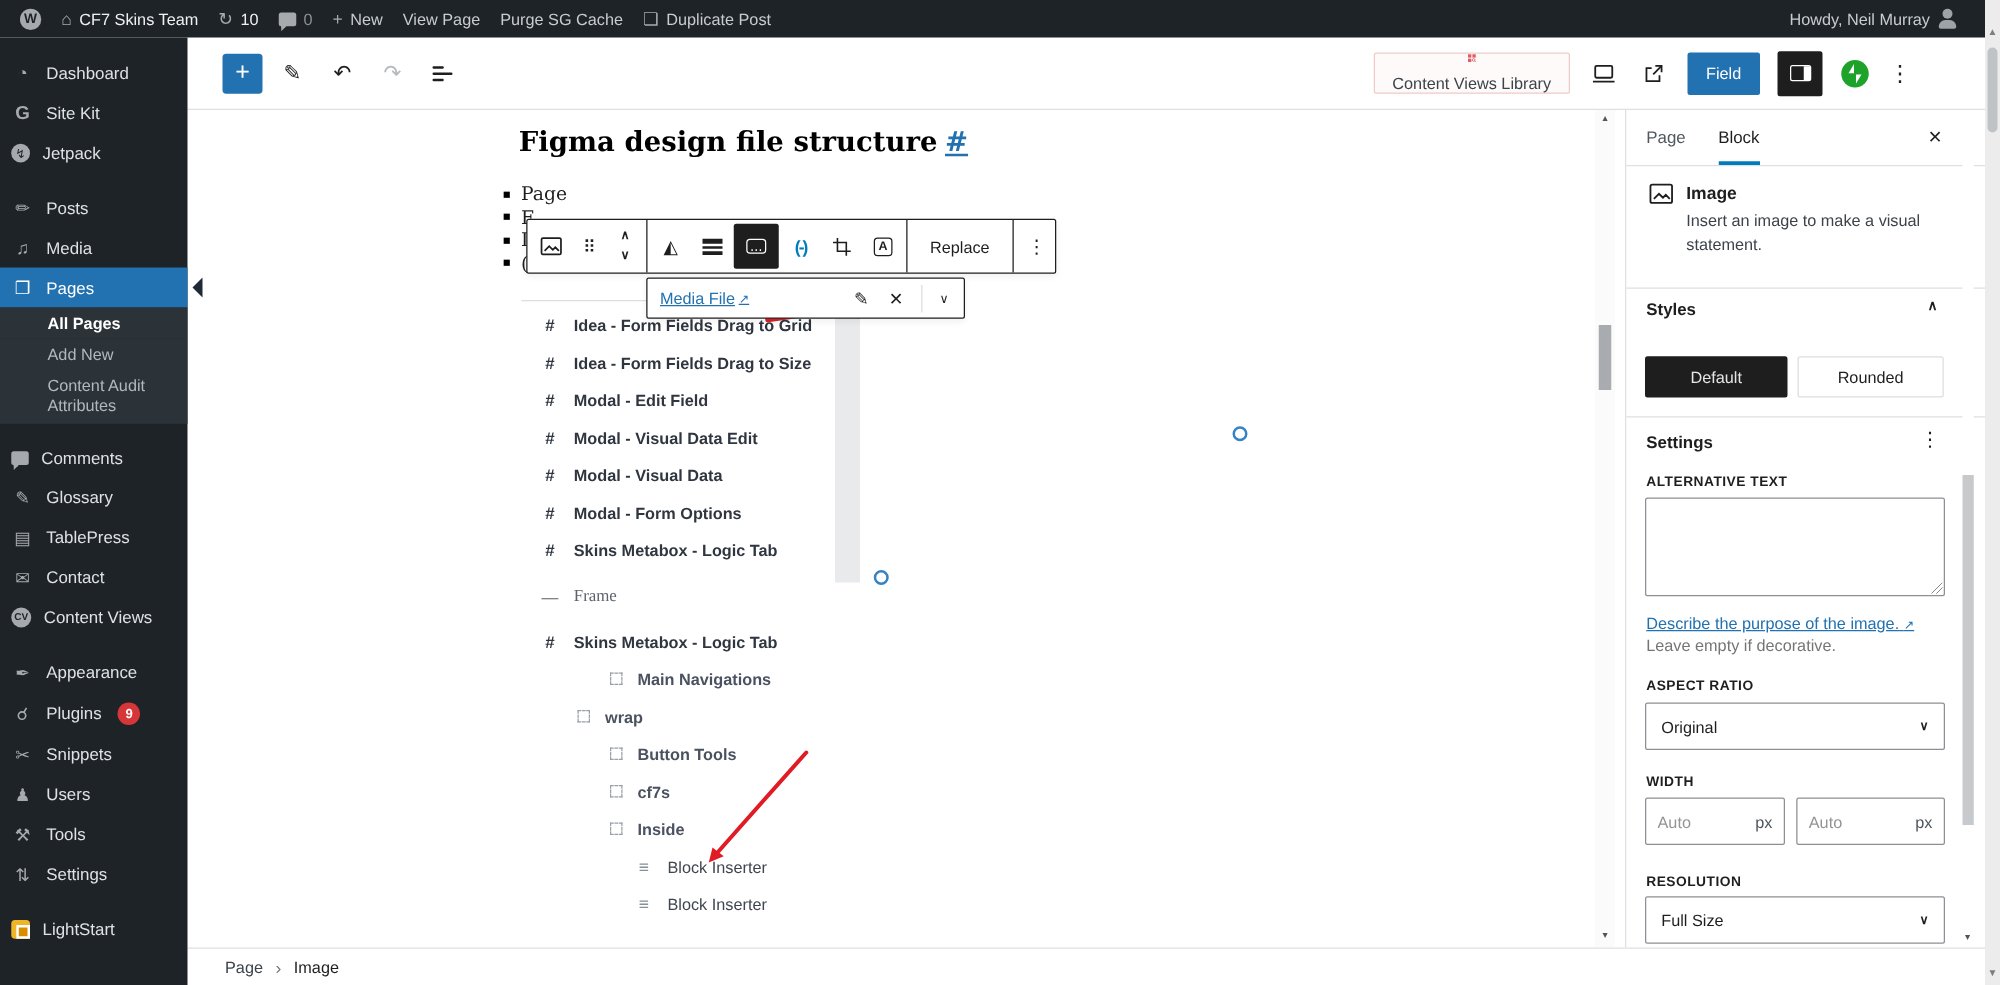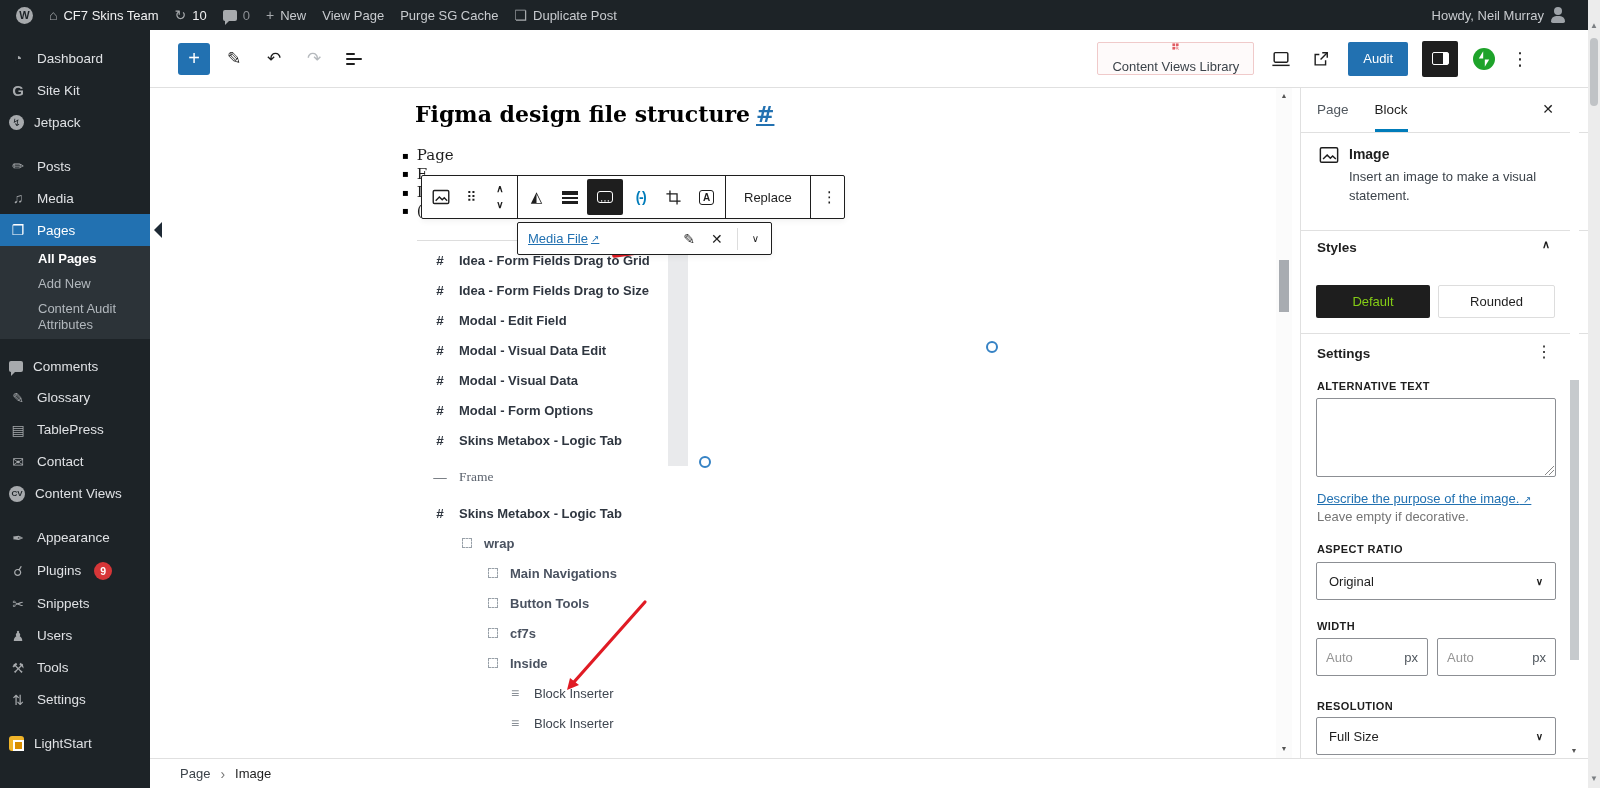--- a/index.html
+++ b/index.html
@@ -133,21 +133,21 @@
   .sb-tabs{position:absolute;left:0;top:0;width:100%;height:45px;border-bottom:1px solid #e0e0e0;display:flex;align-items:stretch;gap:26px;padding-left:16px;}
   .sb-tab{display:flex;align-items:center;font-size:13.5px;color:#50575e;cursor:pointer;border-bottom:3px solid transparent;padding-top:2px;}
   .sb-tab[data-active]{color:#1e1e1e;border-bottom-color:#007cba;font-weight:500;}
   .sb-close{position:absolute;right:34px;top:13px;border:none;background:none;font-size:14px;color:#1e1e1e;cursor:pointer;}
   .sb-card-icon{position:absolute;left:17px;top:57px;}
   .sb-card-title{position:absolute;left:48px;top:58px;font-size:14px;font-weight:700;color:#1e1e1e;}
   .sb-card-desc{position:absolute;left:48px;top:80px;width:210px;font-size:13px;color:#3c434a;line-height:1.45;}
   .sb-div1{position:absolute;left:0;top:142px;width:100%;height:1px;background:#e0e0e0;}
   .sb-styles-title{position:absolute;left:16px;top:152px;font-size:13.5px;font-weight:600;color:#1e1e1e;}
   .sb-styles-chevron{position:absolute;right:38px;top:150px;border:none;background:none;font-size:11px;font-weight:700;color:#1e1e1e;cursor:pointer;}
-  .style-default{position:absolute;left:15px;top:197px;width:114px;height:33px;background:#1e1e1e;color:#84cc16;border:none;border-radius:2px;font-size:13px;cursor:pointer;}
+  .style-default{position:absolute;left:15px;top:197px;width:114px;height:33px;background:#1e1e1e;color:#e5e5e5;border:none;border-radius:2px;font-size:13px;cursor:pointer;}
   .style-rounded{position:absolute;left:137px;top:197px;width:117px;height:33px;background:#fff;color:#1e1e1e;border:1px solid #ddd;border-radius:2px;font-size:13px;cursor:pointer;}
   .sb-div2{position:absolute;left:0;top:245px;width:100%;height:1px;background:#e0e0e0;}
   .sb-settings-title{position:absolute;left:16px;top:258px;font-size:13.5px;font-weight:600;color:#1e1e1e;}
   .sb-settings-menu{position:absolute;right:36px;top:254px;border:none;background:none;font-size:16px;color:#1e1e1e;cursor:pointer;}
   .sb-label{position:absolute;font-size:11px;font-weight:600;letter-spacing:.4px;color:#1e1e1e;}
   .alt-label{left:16px;top:292px;}
   .alt-textarea{position:absolute;left:15px;top:310px;width:240px;height:79px;border:1px solid #8c8f94;border-radius:2px;resize:none;font-family:"Liberation Sans",sans-serif;font-size:13px;padding:6px;}
   .alt-resize{position:absolute;left:244px;top:378px;width:9px;height:9px;background:linear-gradient(135deg,transparent 0 46%,#888 46% 53%,transparent 53% 69%,#888 69% 76%,transparent 76%);}
   .alt-link{position:absolute;left:16px;top:403px;font-size:13px;color:#2271b1;text-decoration:underline;cursor:pointer;}
   .alt-help{position:absolute;left:16px;top:421px;font-size:13px;color:#757575;}
@@ -385,21 +385,21 @@
           <path d="M2.5 18h19" stroke="#1e1e1e" stroke-width="1.6"></path>
         </svg>
       </button>
       <button class="icon-btn">
         <svg width="20" height="20" viewBox="0 0 24 24">
           <path d="M13.5 4.5H19.5V10.5" fill="none" stroke="#1e1e1e" stroke-width="1.7"></path>
           <path d="M19.5 4.5L11.5 12.5" fill="none" stroke="#1e1e1e" stroke-width="1.7"></path>
           <path d="M10 6.5H5V19h12.5v-5.5" fill="none" stroke="#1e1e1e" stroke-width="1.7"></path>
         </svg>
       </button>
-      <button class="update-btn">Audit</button>
+      <button class="update-btn">Field</button>
       <button class="panel-toggle">
         <span class="panel-glyph"></span>
       </button>
       <svg width="24" height="24" viewBox="0 0 24 24">
         <circle cx="12" cy="12" r="11" fill="#1ea32a"></circle>
         <path d="M11.2 4.2v7.3H6.8z" fill="#fff"></path>
         <path d="M12.8 19.8v-7.3h4.4z" fill="#fff"></path>
       </svg>
       <button class="dots-btn">⋮</button>
     </div>
@@ -538,28 +538,28 @@
         <div class="f-row" data-level="lvl0" data-tone="muted" data-gap="1">
           <span class="f-icon" data-kind="dash-icon">—</span>
           <span class="f-label">Frame</span>
         </div>
 
         <div class="f-row" data-level="lvl0" data-tone="strong">
           <span class="f-icon" data-kind="hash-icon">#</span>
           <span class="f-label">Skins Metabox - Logic Tab</span>
         </div>
 
+        <div class="f-row" data-level="lvl2" data-tone="mid">
+          <span class="f-icon" data-kind="frame-outline-icon"></span>
+          <span class="f-label">Main Navigations</span>
+        </div>
+
         <div class="f-row" data-level="lvl1" data-tone="mid">
           <span class="f-icon" data-kind="frame-outline-icon"></span>
           <span class="f-label">wrap</span>
-        </div>
-
-        <div class="f-row" data-level="lvl2" data-tone="mid">
-          <span class="f-icon" data-kind="frame-outline-icon"></span>
-          <span class="f-label">Main Navigations</span>
         </div>
 
         <div class="f-row" data-level="lvl2" data-tone="mid">
           <span class="f-icon" data-kind="frame-outline-icon"></span>
           <span class="f-label">Button Tools</span>
         </div>
 
         <div class="f-row" data-level="lvl2" data-tone="mid">
           <span class="f-icon" data-kind="frame-outline-icon"></span>
           <span class="f-label">cf7s</span>

